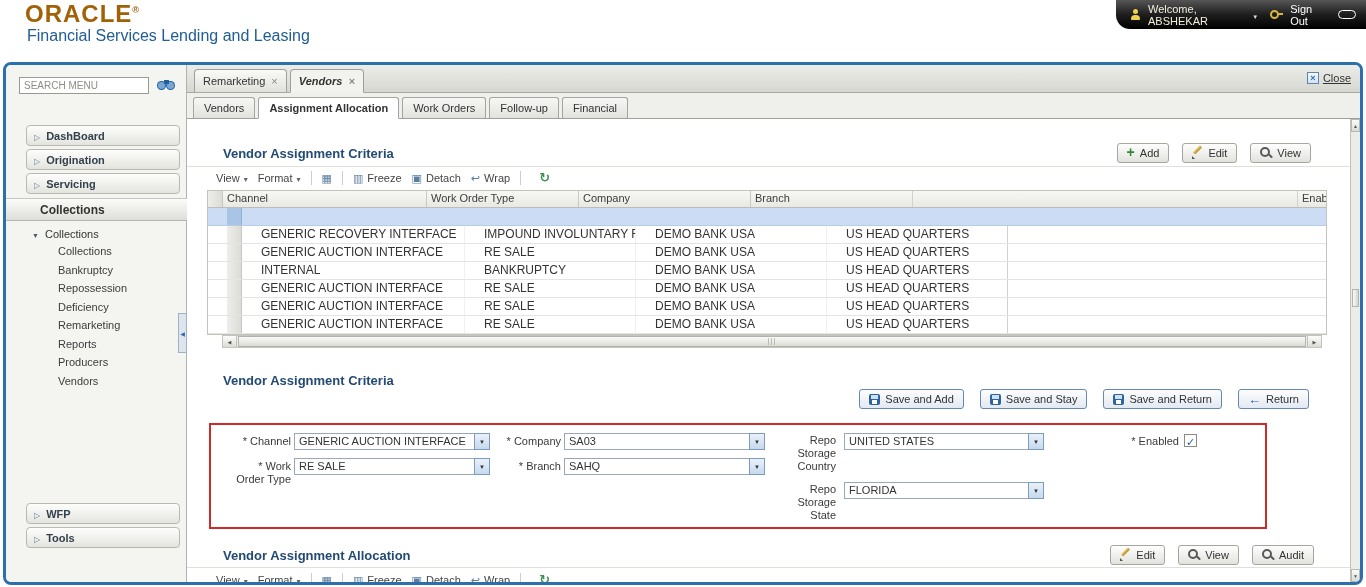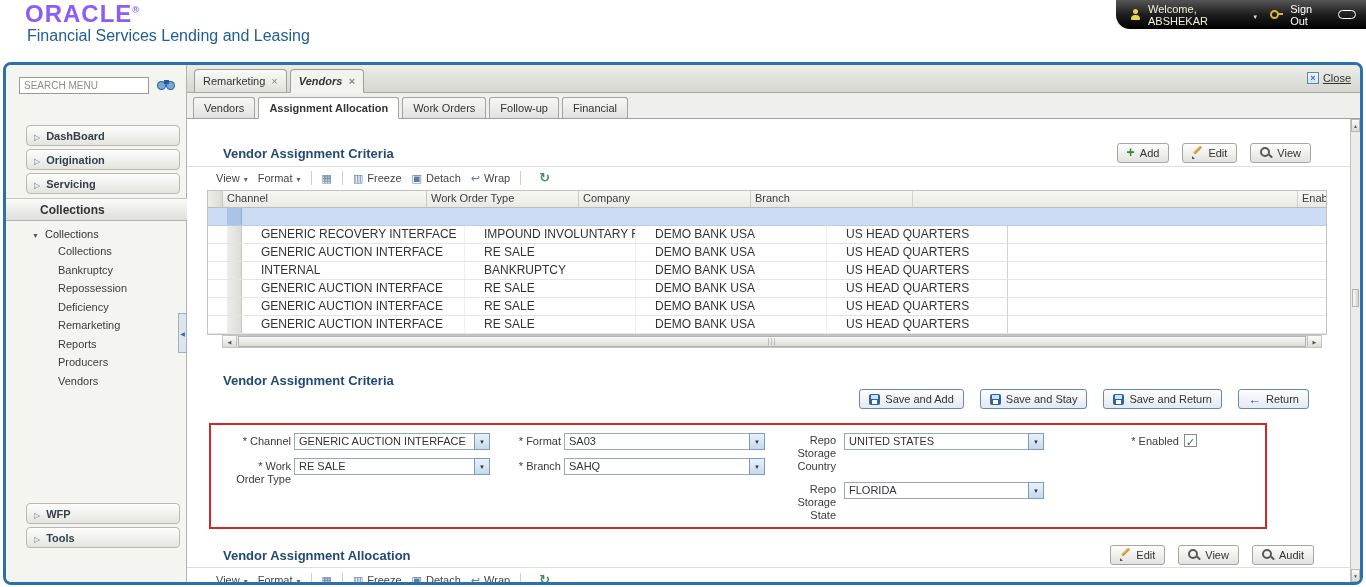--- a/index.html
+++ b/index.html
@@ -1,21 +1,21 @@
 <!DOCTYPE html>
 <html><head>
 <meta charset="utf-8">
 <style>
   html,body{margin:0;padding:0;width:1366px;height:587px;overflow:hidden;background:#fff;
     font-family:"Liberation Sans","DejaVu Sans",sans-serif;}
   *{box-sizing:border-box;}
 
   
   .topbar{position:relative;width:100%;height:62px;background:#fff;}
-  .oracle-logo{position:absolute;left:25px;top:0;font-size:24px;font-weight:bold;color:#8b5cf6;letter-spacing:1px;}
+  .oracle-logo{position:absolute;left:25px;top:0;font-size:24px;font-weight:bold;color:#a16207;letter-spacing:1px;}
   .oracle-logo sup{font-size:9px;letter-spacing:0;}
   .brand-sub{position:absolute;left:27px;top:27px;font-size:16px;color:#215e92;}
   .userbar{position:absolute;top:0;right:0;width:250px;height:29px;
     background:linear-gradient(#565656 0%,#1e1e1e 50%,#000 100%);
     border-radius:0 0 0 14px;display:flex;align-items:center;gap:6px;
     padding:0 10px 0 14px;color:#f2eeda;font-size:11px;}
   .caret-down{display:inline-block;}
   .caret-down::before{content:"▼";font-size:6px;color:#ddd;}
   .signout{color:#fff;cursor:pointer;}
   .person-icon{position:relative;width:12px;height:11px;flex:0 0 auto;}
@@ -406,21 +406,21 @@
     </div>
 
     <div class="redbox"></div>
 
     <div class="flabel" style="left:46px;top:316px;width:58px">* Channel</div>
     <div class="dd" style="left:107px;top:314px;width:196px">
       <span class="dd-val">GENERIC AUCTION INTERFACE</span>
       <span class="dd-btn"></span>
     </div>
 
-    <div class="flabel" style="left:316px;top:316px;width:58px">* Format</div>
+    <div class="flabel" style="left:316px;top:316px;width:58px">* Company</div>
     <div class="dd" style="left:377px;top:314px;width:201px">
       <span class="dd-val">SA03</span>
       <span class="dd-btn"></span>
     </div>
 
     <div class="flabel" style="left:589px;top:315px;width:60px">Repo Storage Country</div>
     <div class="dd" style="left:657px;top:314px;width:200px">
       <span class="dd-val">UNITED STATES</span>
       <span class="dd-btn"></span>
     </div>

